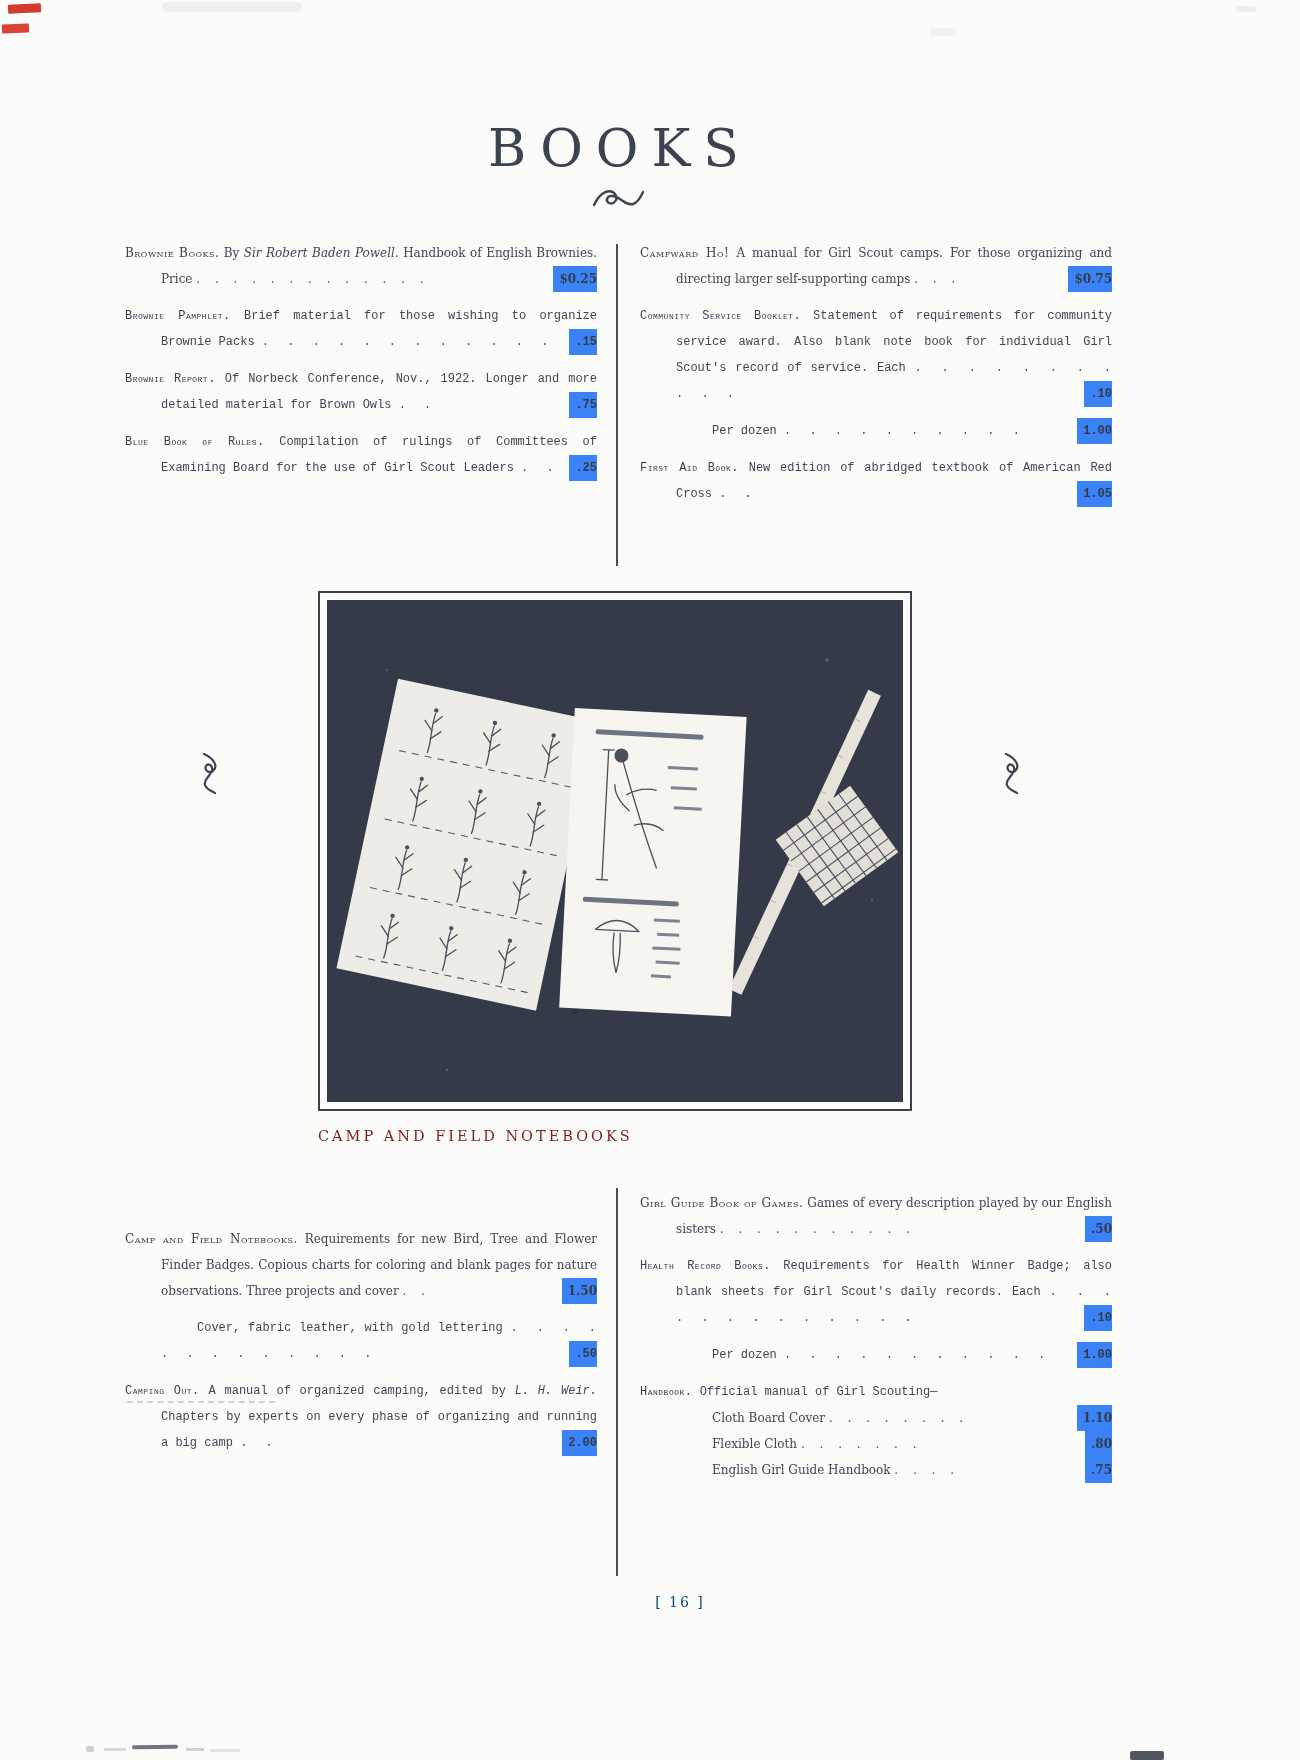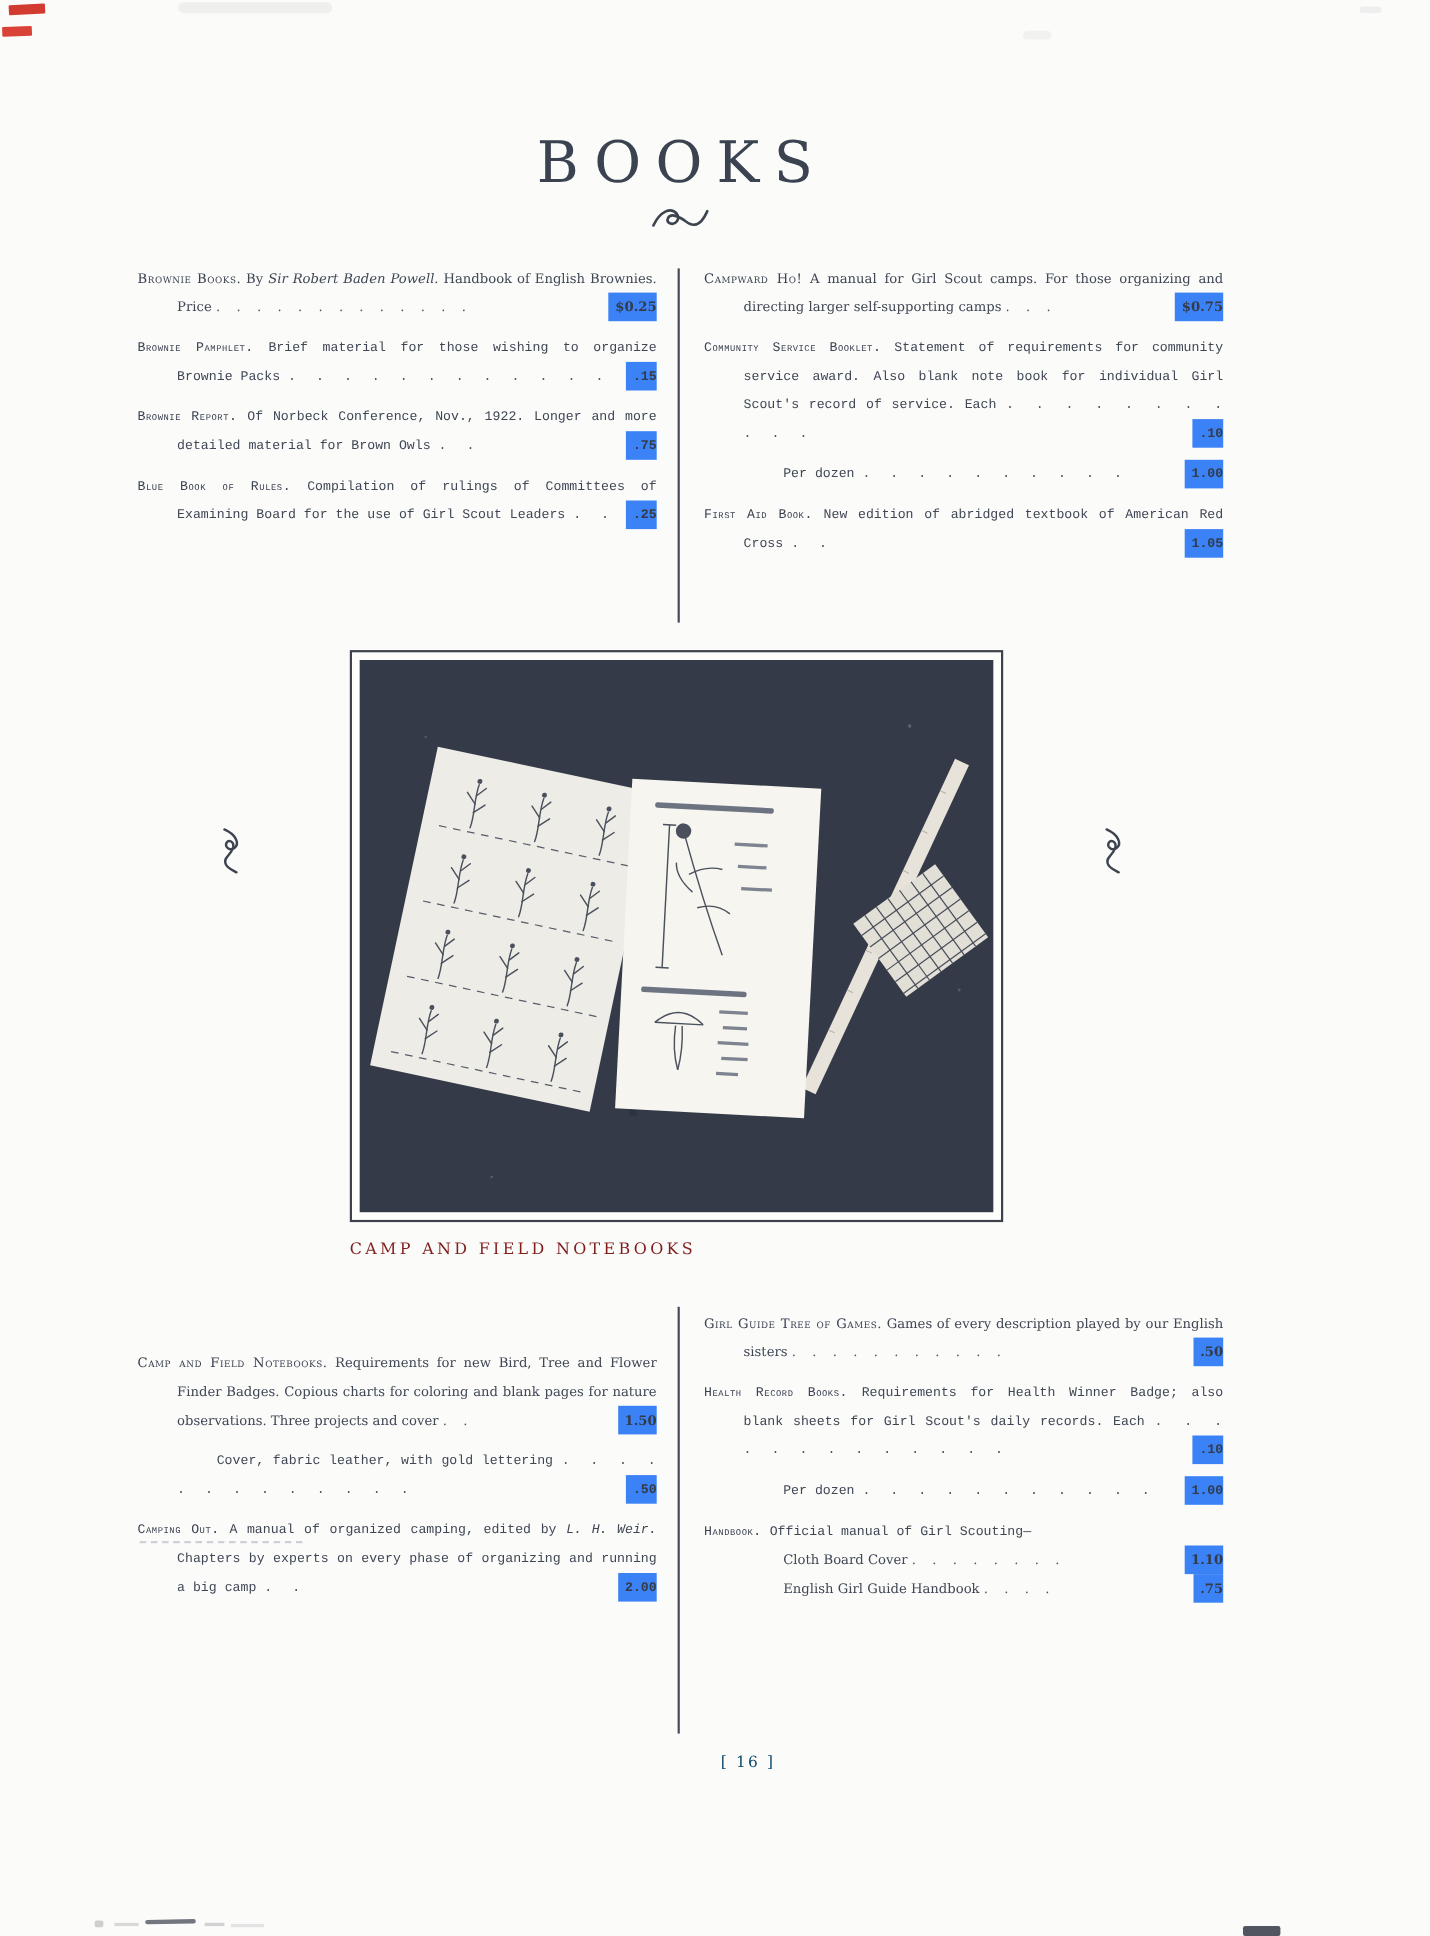--- a/index.html
+++ b/index.html
@@ -249,24 +249,25 @@
     </div>
   </figure>
   <div class="caption">CAMP AND FIELD NOTEBOOKS</div>
 
   <section class="col col-bl">
       <p class="entry main"><span class="sc">Camp and Field Notebooks.</span><span> Requirements for new Bird, Tree and Flower Finder Badges. Copious charts for coloring and blank pages for nature observations. Three projects and cover </span><span class="dots">. .</span><span class="price">1.50</span></p>
       <p class="entry sub gap"><span style="padding-left: 36px;">Cover, fabric leather, with gold lettering </span><span class="dots">. . . . . . . . . . . . .</span><span class="price">.50</span></p>
       <p class="entry main gap"><span class="pencil"></span><span class="sc">Camping Out.</span><span> A manual of organized camping, edited by </span><span class="it">L. H. Weir.</span><span> Chapters by experts on every phase of organizing and running a big camp </span><span class="dots">. .</span><span class="price">2.00</span></p>
     </section>
   <section class="col col-br">
-      <p class="entry main"><span class="sc">Girl Guide Tree of Games.</span><span> Games of every description played by our English sisters </span><span class="dots">. . . . . . . . . . .</span><span class="price">.50</span></p>
+      <p class="entry main"><span class="sc">Girl Guide Book of Games.</span><span> Games of every description played by our English sisters </span><span class="dots">. . . . . . . . . . .</span><span class="price">.50</span></p>
       <p class="entry main gap"><span class="sc">Health Record Books.</span><span> Requirements for Health Winner Badge; also blank sheets for Girl Scout's daily records. Each </span><span class="dots">. . . . . . . . . . . . .</span><span class="price">.10</span></p>
       <p class="entry sub gap"><span style="padding-left: 36px;">Per dozen </span><span class="dots">. . . . . . . . . . .</span><span class="price">1.00</span></p>
       <p class="entry main gap"><span class="sc">Handbook.</span><span> Official manual of Girl Scouting—</span></p>
       <p class="entry sub"><span style="padding-left: 36px;">Cloth Board Cover </span><span class="dots">. . . . . . . .</span><span class="price">1.10</span></p>
+      <p class="entry sub"><span style="padding-left: 36px;">Flexible Cloth </span><span class="dots">. . . . . . .</span><span class="price">.80</span></p>
       <p class="entry sub"><span style="padding-left: 36px;">English Girl Guide Handbook </span><span class="dots">. . . .</span><span class="price">.75</span></p>
     </section>
   <div class="vrule vrule-bottom"></div>
 
   <div class="page-number">[ 16 ]</div>
 
 </div>
 
 </body></html>

